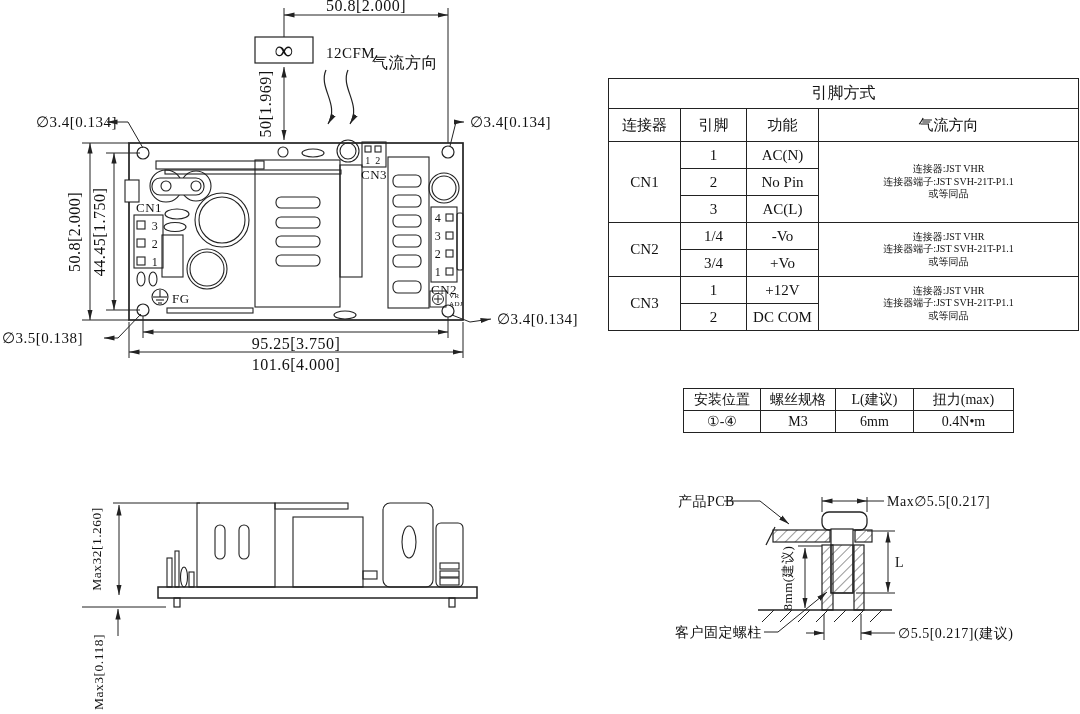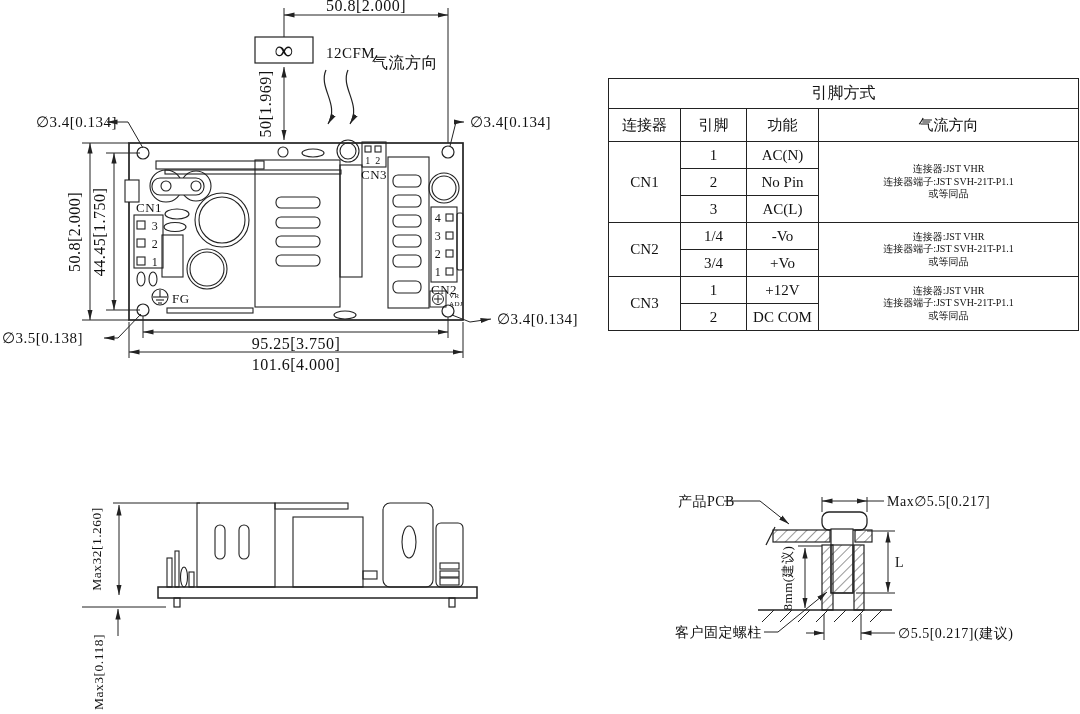--- a/index.html
+++ b/index.html
@@ -330,14 +330,26 @@
   </table>
 
 <table class="mount-table">
   <colgroup>
       <col style="width:77px">
       <col style="width:75px">
       <col style="width:78px">
       <col style="width:100px">
     </colgroup>
   <tbody>
+      <tr>
+    <td>安装位置</td>
+    <td>螺丝规格</td>
+    <td>L(建议)</td>
+    <td>扭力(max)</td>
+  </tr>
+  <tr>
+    <td>①-④</td>
+    <td>M3</td>
+    <td>6mm</td>
+    <td>0.4N•m</td>
+  </tr>
 </tbody>
   </table>
 
 </body></html>

